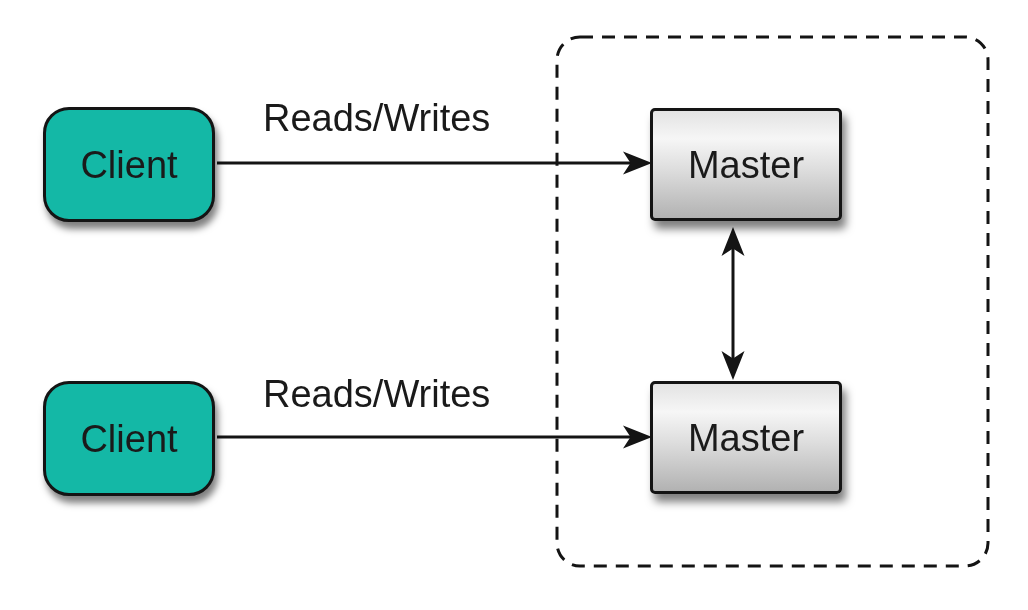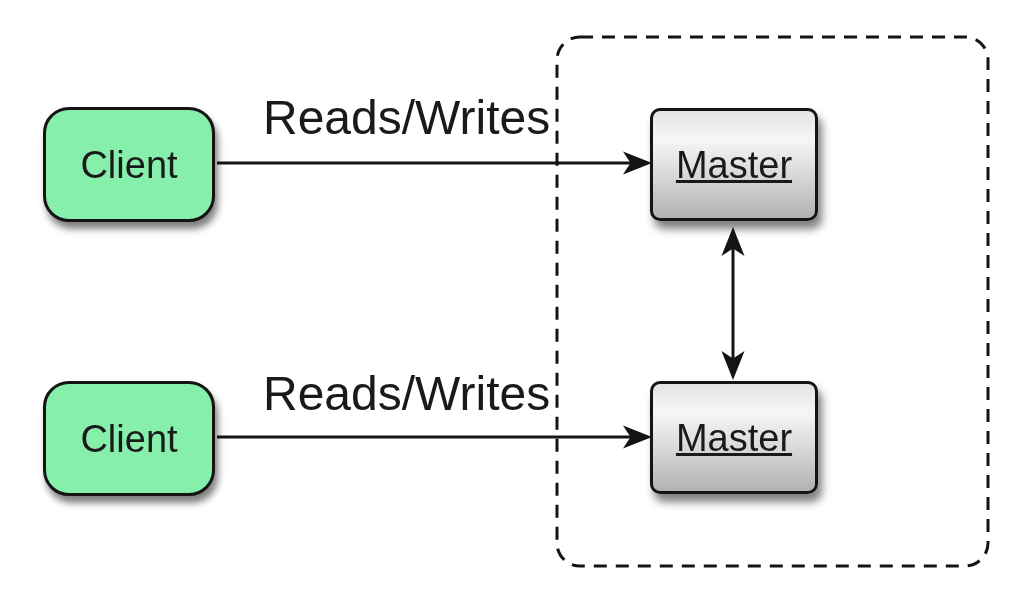--- a/index.html
+++ b/index.html
@@ -30,40 +30,39 @@
     justify-content: center;
     font-size: 38px;
     line-height: 1;
     box-sizing: border-box;
     border: 3px solid #141414;
   }
   .node-client {
     left: 43px;
     width: 172px;
     height: 115px;
-    background: #86efac;
+    background: #14b8a6;
     border-radius: 26px;
     box-shadow: 3px 7px 7px rgba(0,0,0,0.50);
   }
   .node-client.pos-1 { top: 107px; }
   .node-client.pos-2 { top: 381px; }
   .node-master {
     left: 650px;
-    width: 168px;
+    width: 192px;
     height: 113px;
     background: linear-gradient(180deg, #e3e3e3 0%, #f6f6f6 26%, #dddddd 55%, #b2b2b2 100%);
-    border-radius: 10px;
+    border-radius: 5px;
     box-shadow: 4px 8px 8px rgba(0,0,0,0.50);
-    text-decoration: underline;
   }
   .node-master.pos-1 { top: 108px; }
   .node-master.pos-2 { top: 381px; }
   .edge-label {
     position: absolute;
-    font-size: 48px;
+    font-size: 38px;
     line-height: 44px;
     white-space: nowrap;
   }
   .edge-label.rw-1 { left: 263px; top: 96px; }
   .edge-label.rw-2 { left: 263px; top: 372px; }
   .edge-label.repl  { left: 760px; top: 276px; }
 </style>
 </head>
 <body>
 

